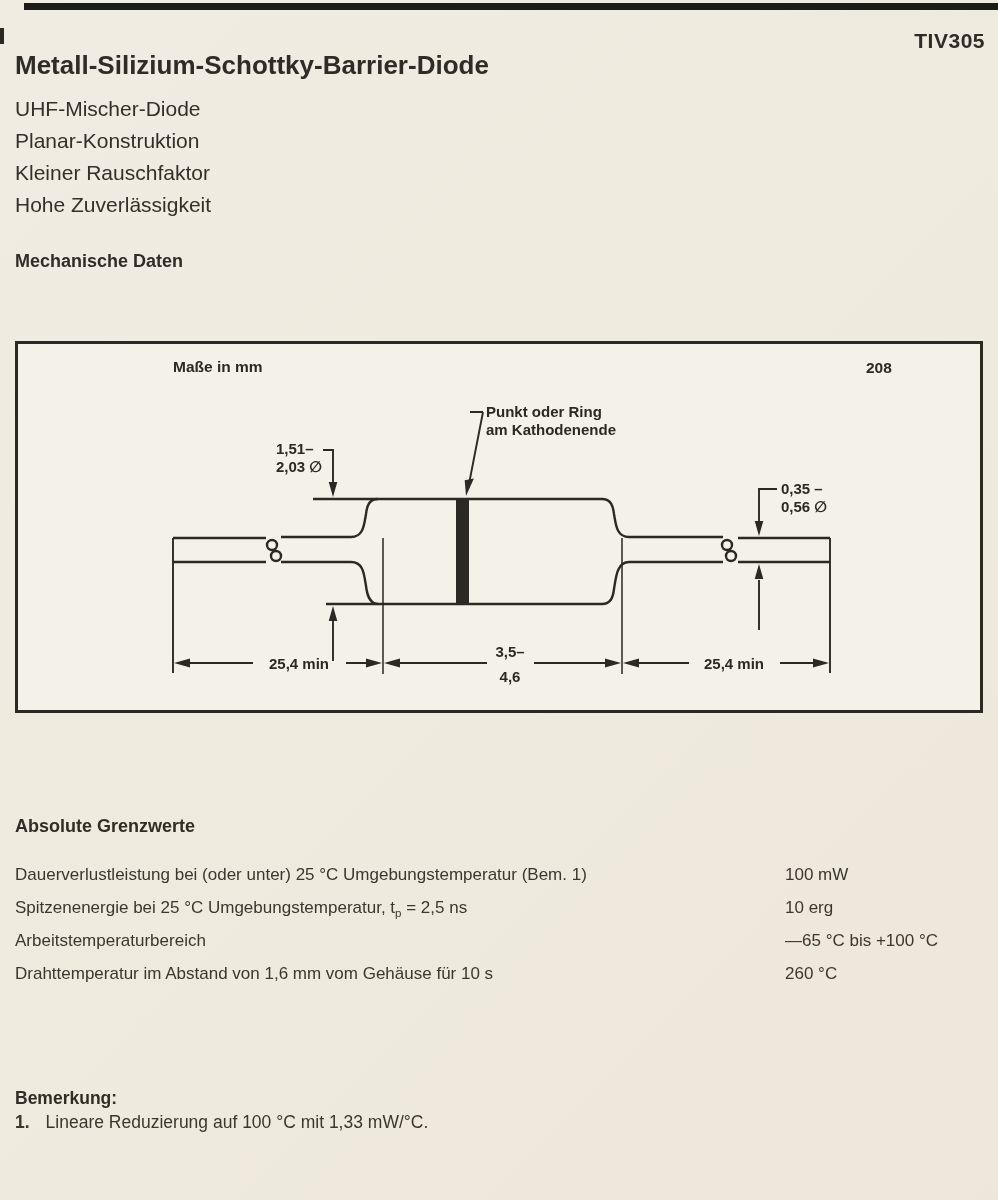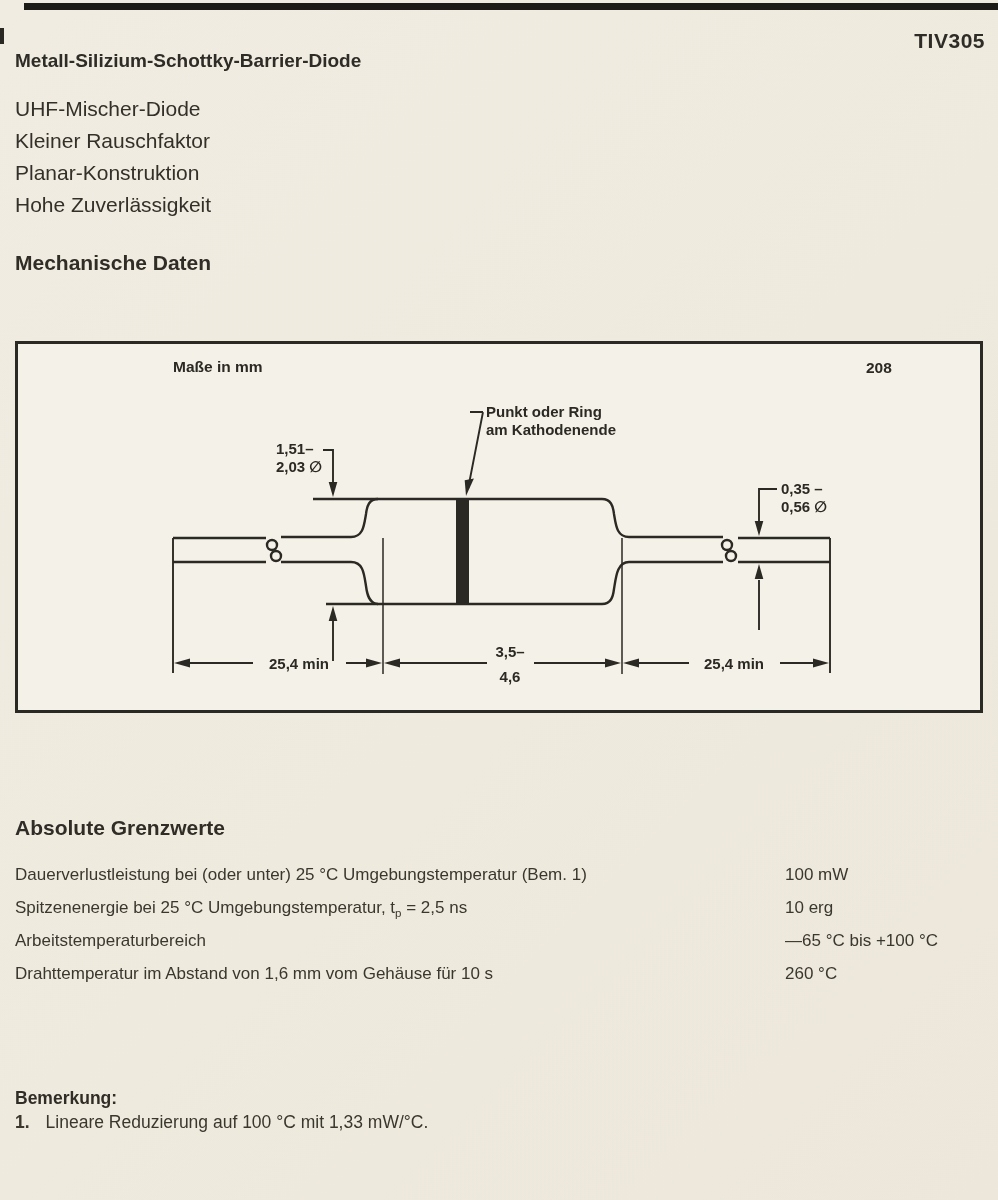--- a/index.html
+++ b/index.html
@@ -19,29 +19,29 @@
   }
   .edge-mark{
     position:absolute;left:0;top:28px;width:4px;height:16px;background:#2a2823;
   }
   .doc-number{
     position:absolute;top:29px;right:13px;
     font-size:21px;font-weight:bold;letter-spacing:0.5px;color:#2e2c26;
   }
   .title{
     position:absolute;top:50px;left:15px;
-    font-size:19px;font-weight:bold;color:#2e2c26;
+    font-size:26px;font-weight:bold;color:#2e2c26;
   }
   .features{
     position:absolute;top:93px;left:15px;
     font-size:21px;font-weight:normal;line-height:32px;color:#33302a;
   }
   .section-heading{
     position:absolute;left:15px;
-    font-size:21px;font-weight:bold;color:#302d27;
+    font-size:18px;font-weight:bold;color:#302d27;
   }
   .mech-heading{top:251px;}
   .mech-desc{
     position:absolute;top:297px;left:15px;width:940px;
     font-size:17px;color:#3a372f;
   }
   .figure-box{
     position:absolute;left:15px;top:341px;width:934px;height:366px;
     border:3px solid #2b2923;background:#f4f1e8;padding-left:28px;
   }
@@ -81,22 +81,22 @@
 <div class="page">
 
   <div class="top-bar"></div>
   <div class="edge-mark"></div>
 
   <div class="doc-number">TIV305</div>
   <div class="title">Metall-Silizium-Schottky-Barrier-Diode</div>
 
   <div class="features">
     <div>UHF-Mischer-Diode</div>
+    <div>Planar-Konstruktion</div>
     <div>Kleiner Rauschfaktor</div>
-    <div>Planar-Konstruktion</div>
     <div>Hohe Zuverlässigkeit</div>
   </div>
 
   <div class="section-heading mech-heading">Mechanische Daten</div>
 
   <div class="figure-box">
     <svg width="934" height="366" viewBox="0 0 934 366">
 
       <text class="fig-text fig-text-lg" x="127" y="28">Maße in mm</text>
       <text class="fig-text fig-text-lg" x="820" y="29">208</text>

